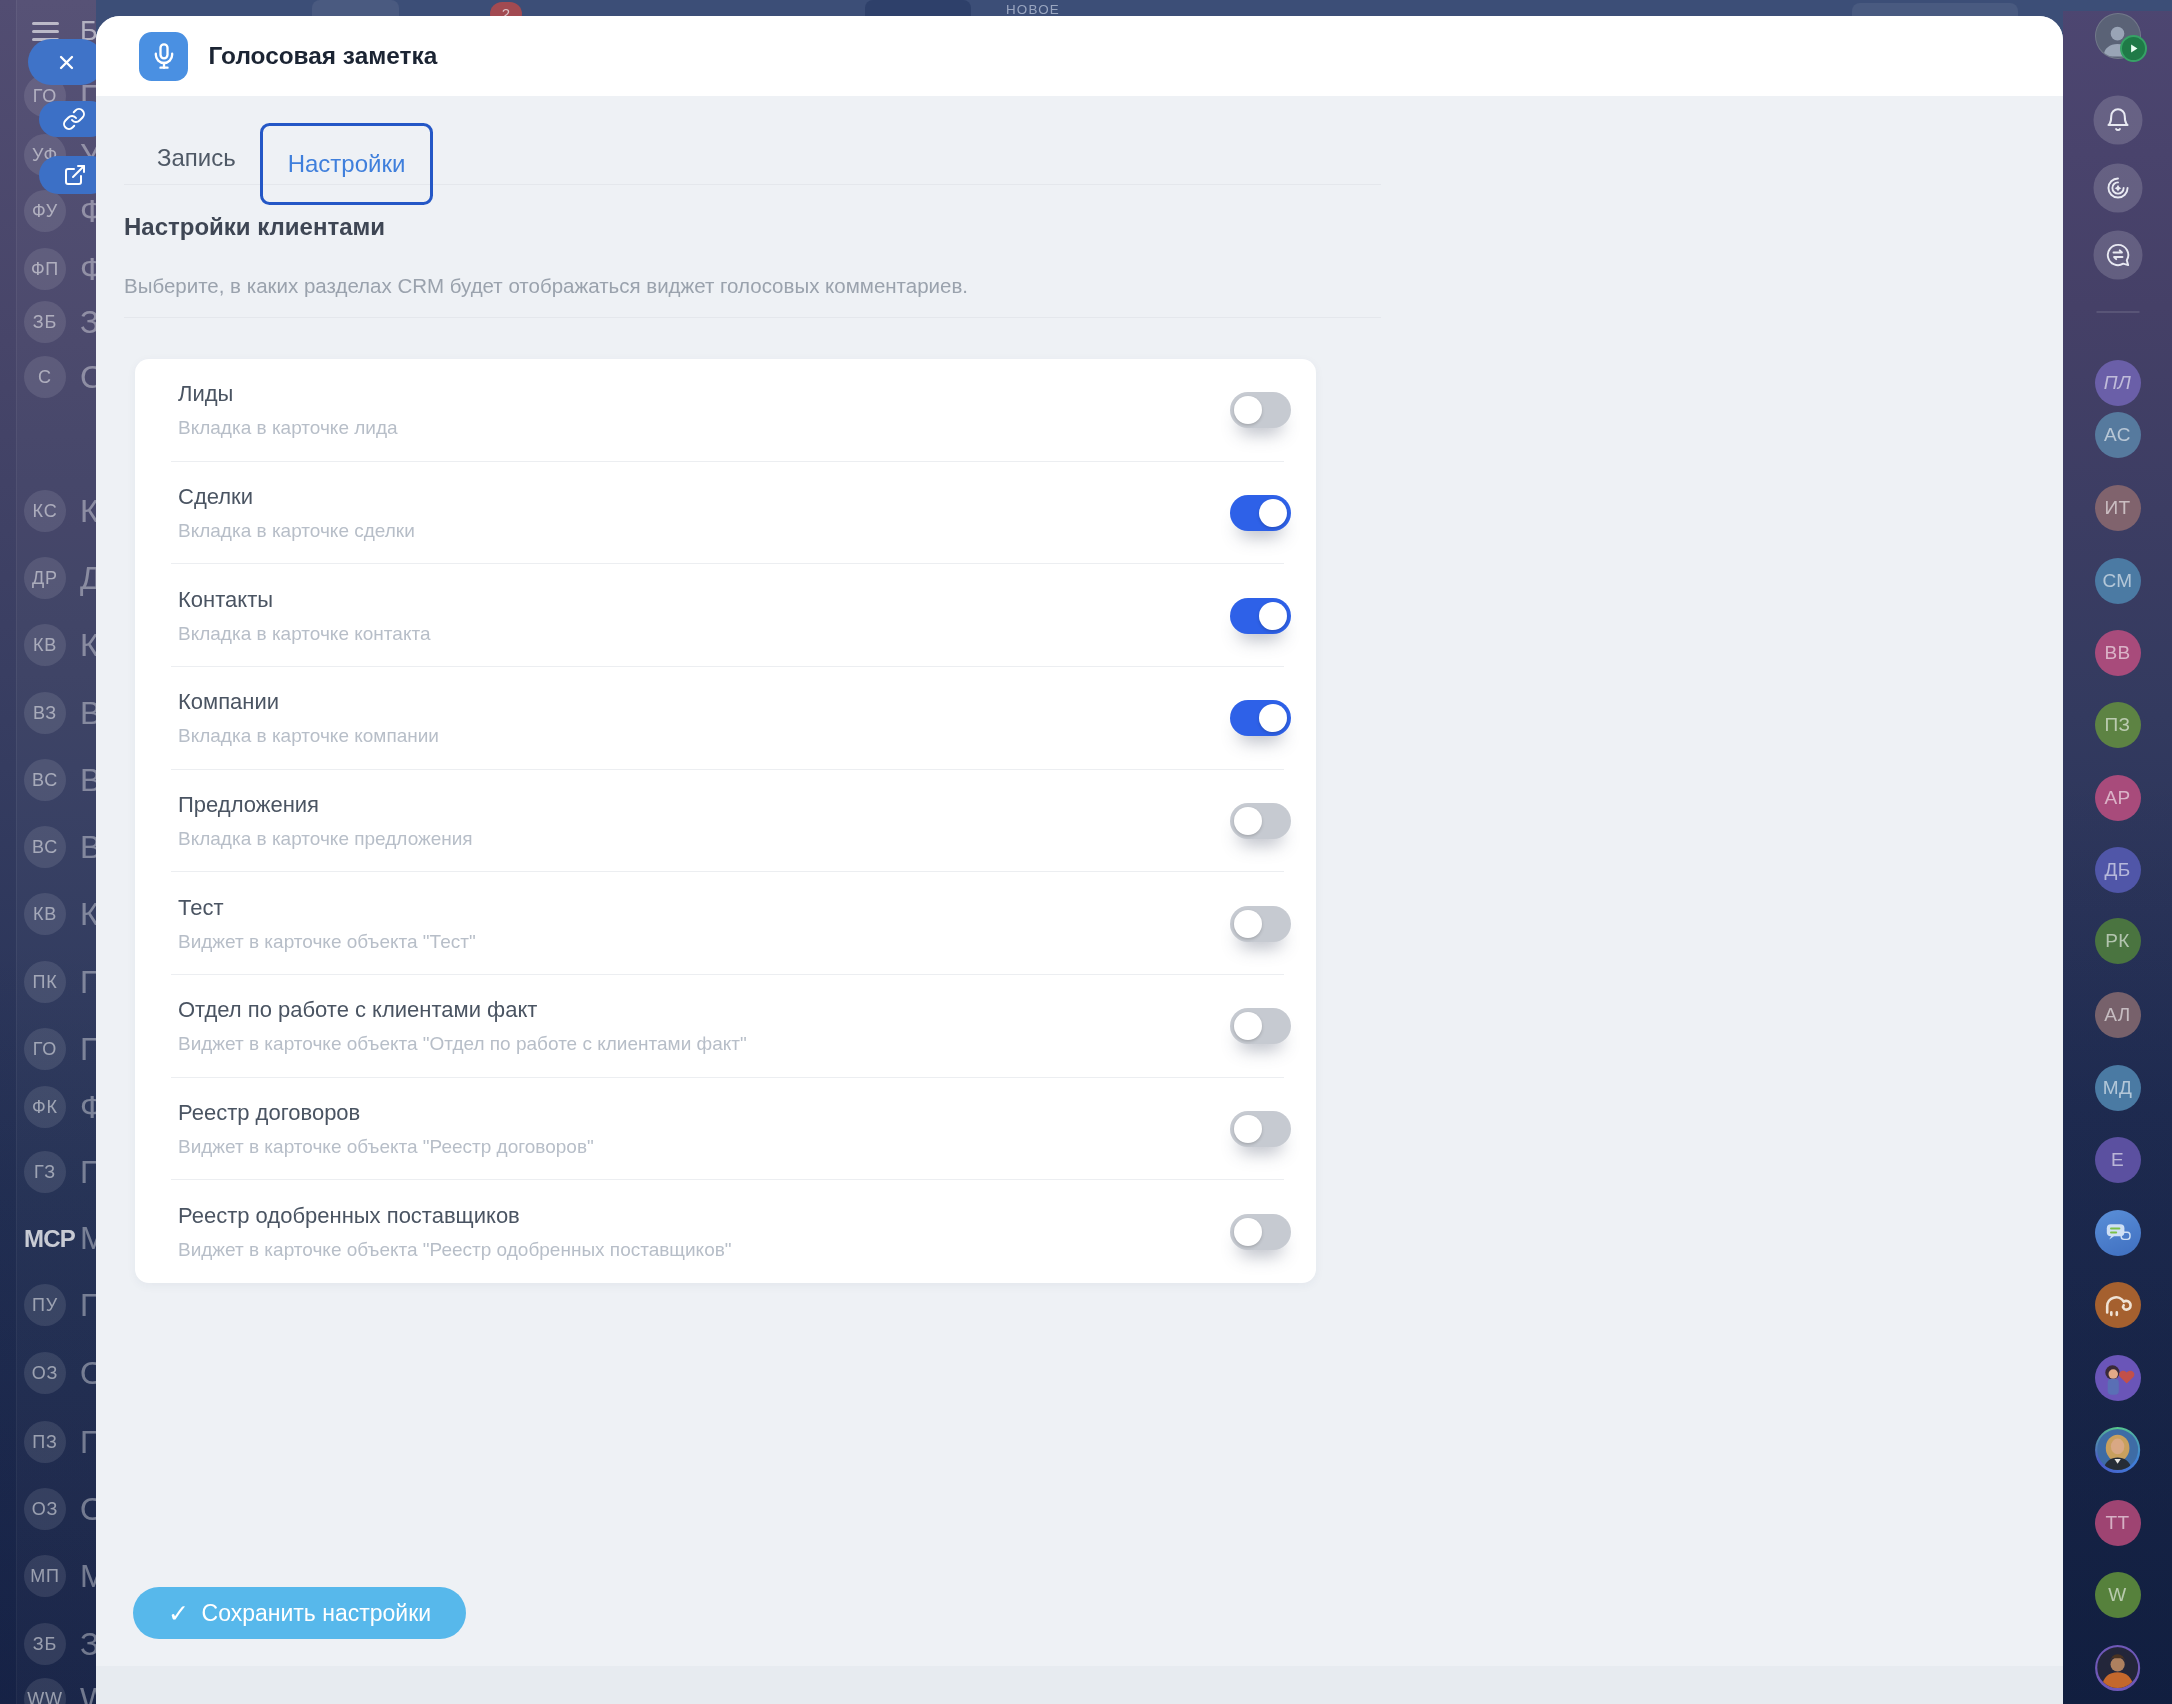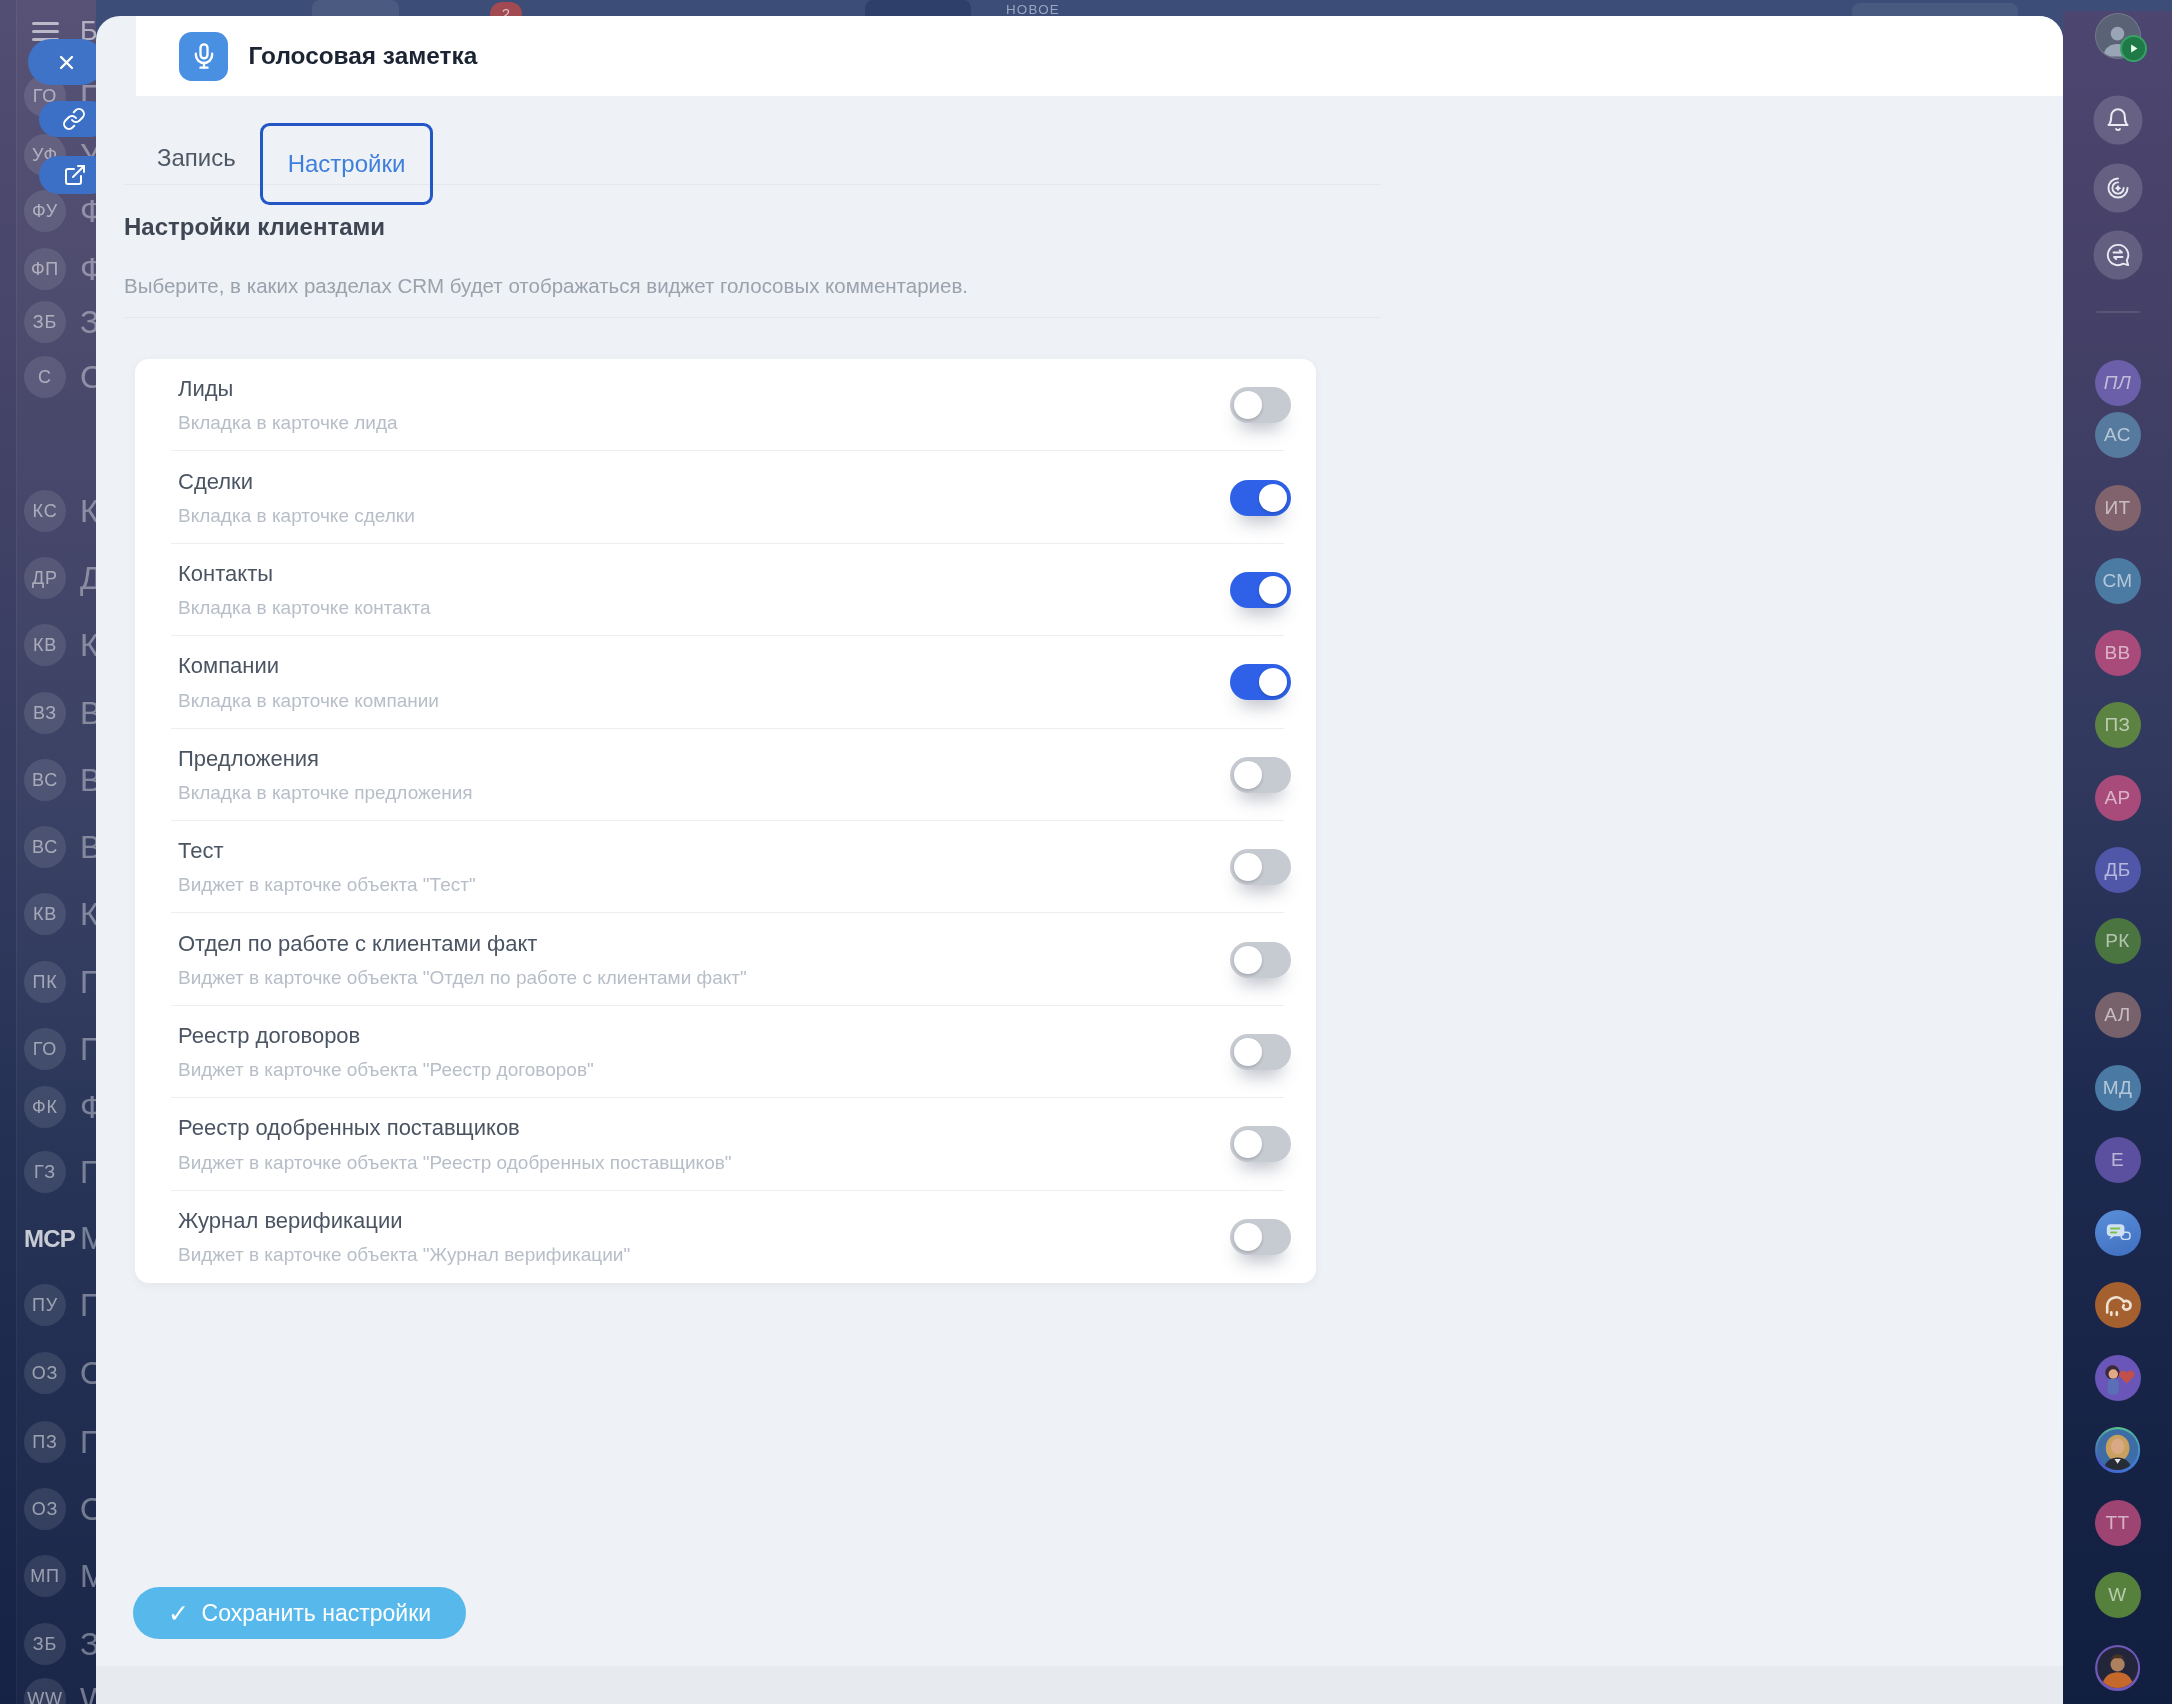--- a/index.html
+++ b/index.html
@@ -55,21 +55,21 @@
   .icon-btn{width:49px;height:49px;border-radius:50%;background:rgba(255,255,255,0.16);
     display:flex;align-items:center;justify-content:center;}
   .rr-divider{width:43px;height:0;border-top:1.6px solid rgba(255,255,255,0.22);}
   .rr-avatar{width:46px;height:46px;border-radius:50%;display:flex;align-items:center;justify-content:center;
     font-size:19px;letter-spacing:0.4px;color:rgba(255,255,255,0.58);overflow:hidden;}
   .ring{padding:2.4px;border-radius:50%;}
   .ring>div{border-radius:50%;overflow:hidden;}
 
   
   .modal{position:absolute;left:96px;top:16px;width:1967px;height:1688px;background:#eef1f5;
-    border-radius:24px 24px 0 0;z-index:10;overflow:hidden;padding-left:40px;}
+    border-radius:24px 24px 0 0;z-index:10;overflow:hidden;}
   .modal-header{height:80px;background:#ffffff;display:flex;align-items:center;padding-left:43px;gap:20.5px;}
   .mic-tile{width:49px;height:49px;border-radius:12.6px;background:#4a90e2;
     display:flex;align-items:center;justify-content:center;}
   .modal-title{font-size:24.4px;font-weight:bold;color:#1b2433;}
   .tab-record{position:absolute;left:61px;top:128px;font-size:24px;color:#4f5966;cursor:pointer;}
   .tab-settings{position:absolute;left:164px;top:107px;width:173px;height:82px;border:3.2px solid #2457c6;
     border-radius:9.5px;display:flex;align-items:center;justify-content:center;font-size:24px;color:#3f7fdc;
     background:transparent;z-index:2;}
   .tabs-divider{position:absolute;left:28px;top:168px;width:1257px;border-top:1.6px solid #e4e7ec;}
   .sec-heading{position:absolute;left:28px;top:197px;font-size:24px;font-weight:600;color:#3e4654;}
@@ -343,29 +343,20 @@
         </div>
         <div class="row">
           <div>
             <div class="row-title">Реестр одобренных поставщиков</div>
             <div class="row-sub">Виджет в карточке объекта "Реестр одобренных поставщиков"</div>
           </div>
           <div class="toggle off">
             <div class="knob"></div>
           </div>
         </div>
-        <div class="row">
-          <div>
-            <div class="row-title">Журнал верификации</div>
-            <div class="row-sub">Виджет в карточке объекта "Журнал верификации"</div>
-          </div>
-          <div class="toggle off">
-            <div class="knob"></div>
-          </div>
-        </div>
       </div>
 
     <button class="save-btn">
       <span class="save-check">✓</span>
       <span>Сохранить настройки</span>
     </button>
 
     <div class="modal-footer"></div>
   </div>
 

